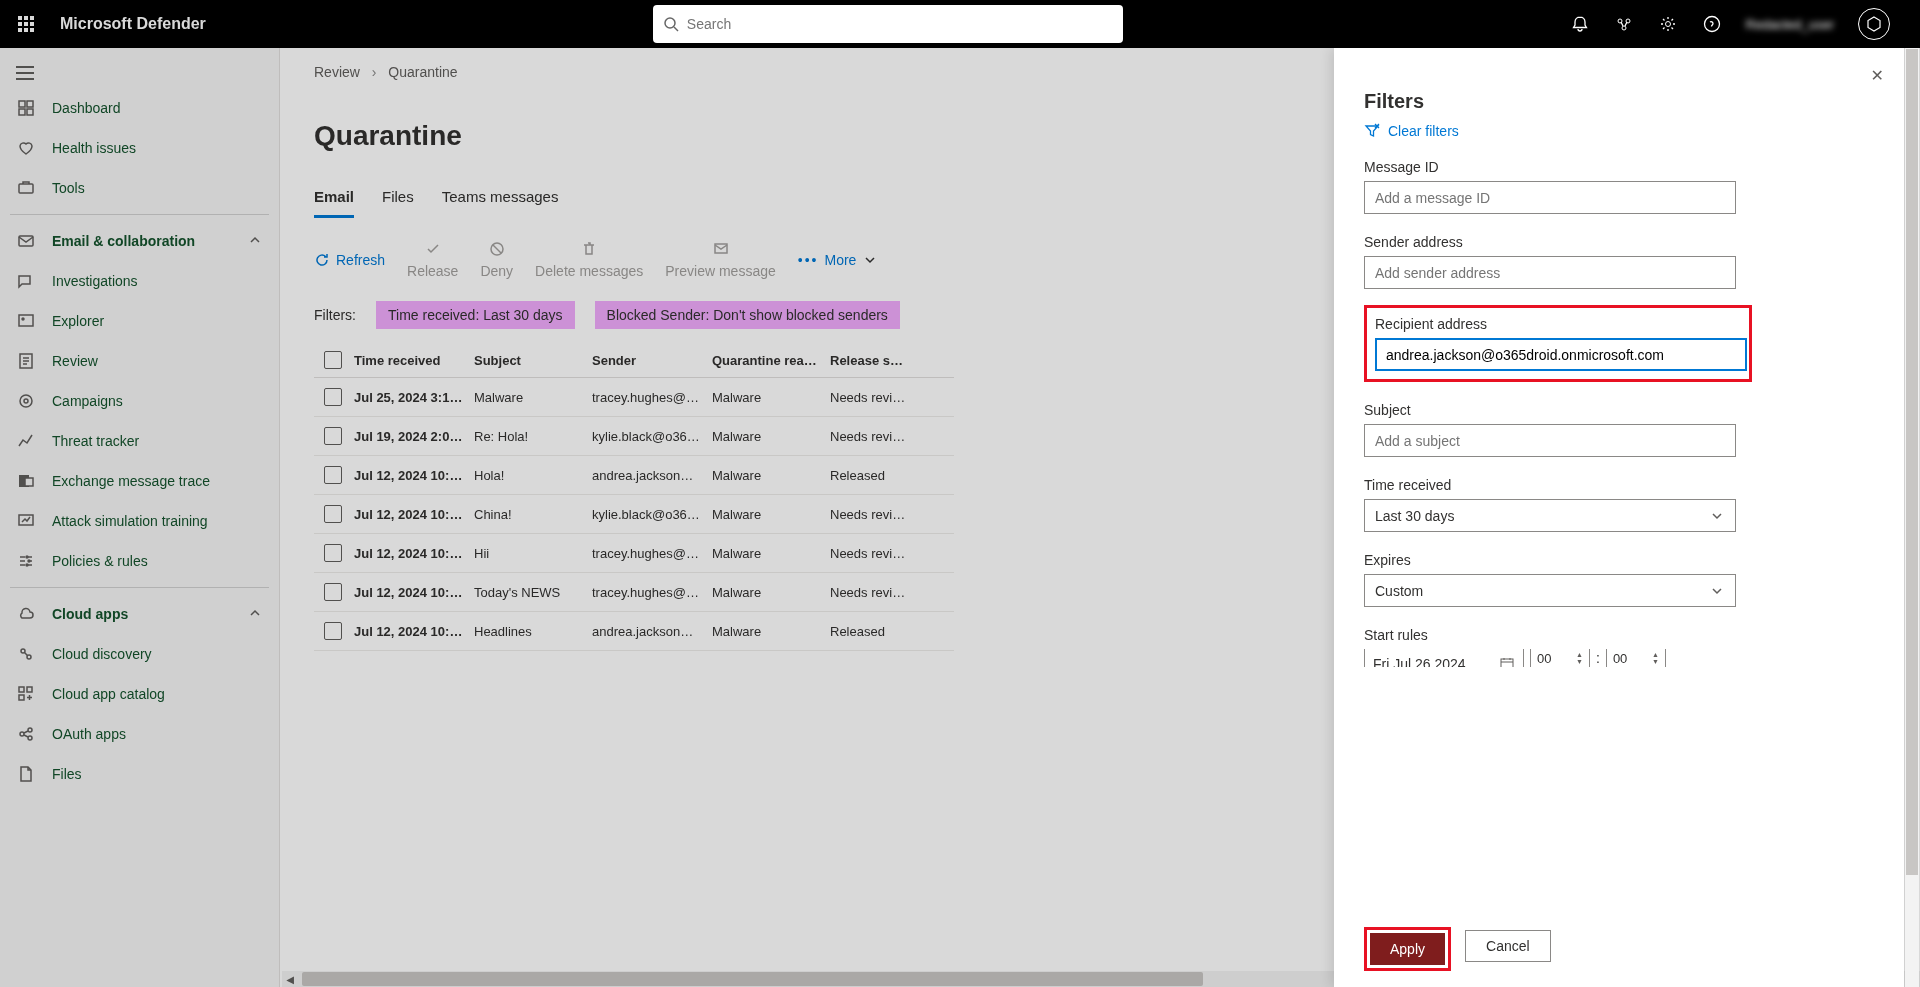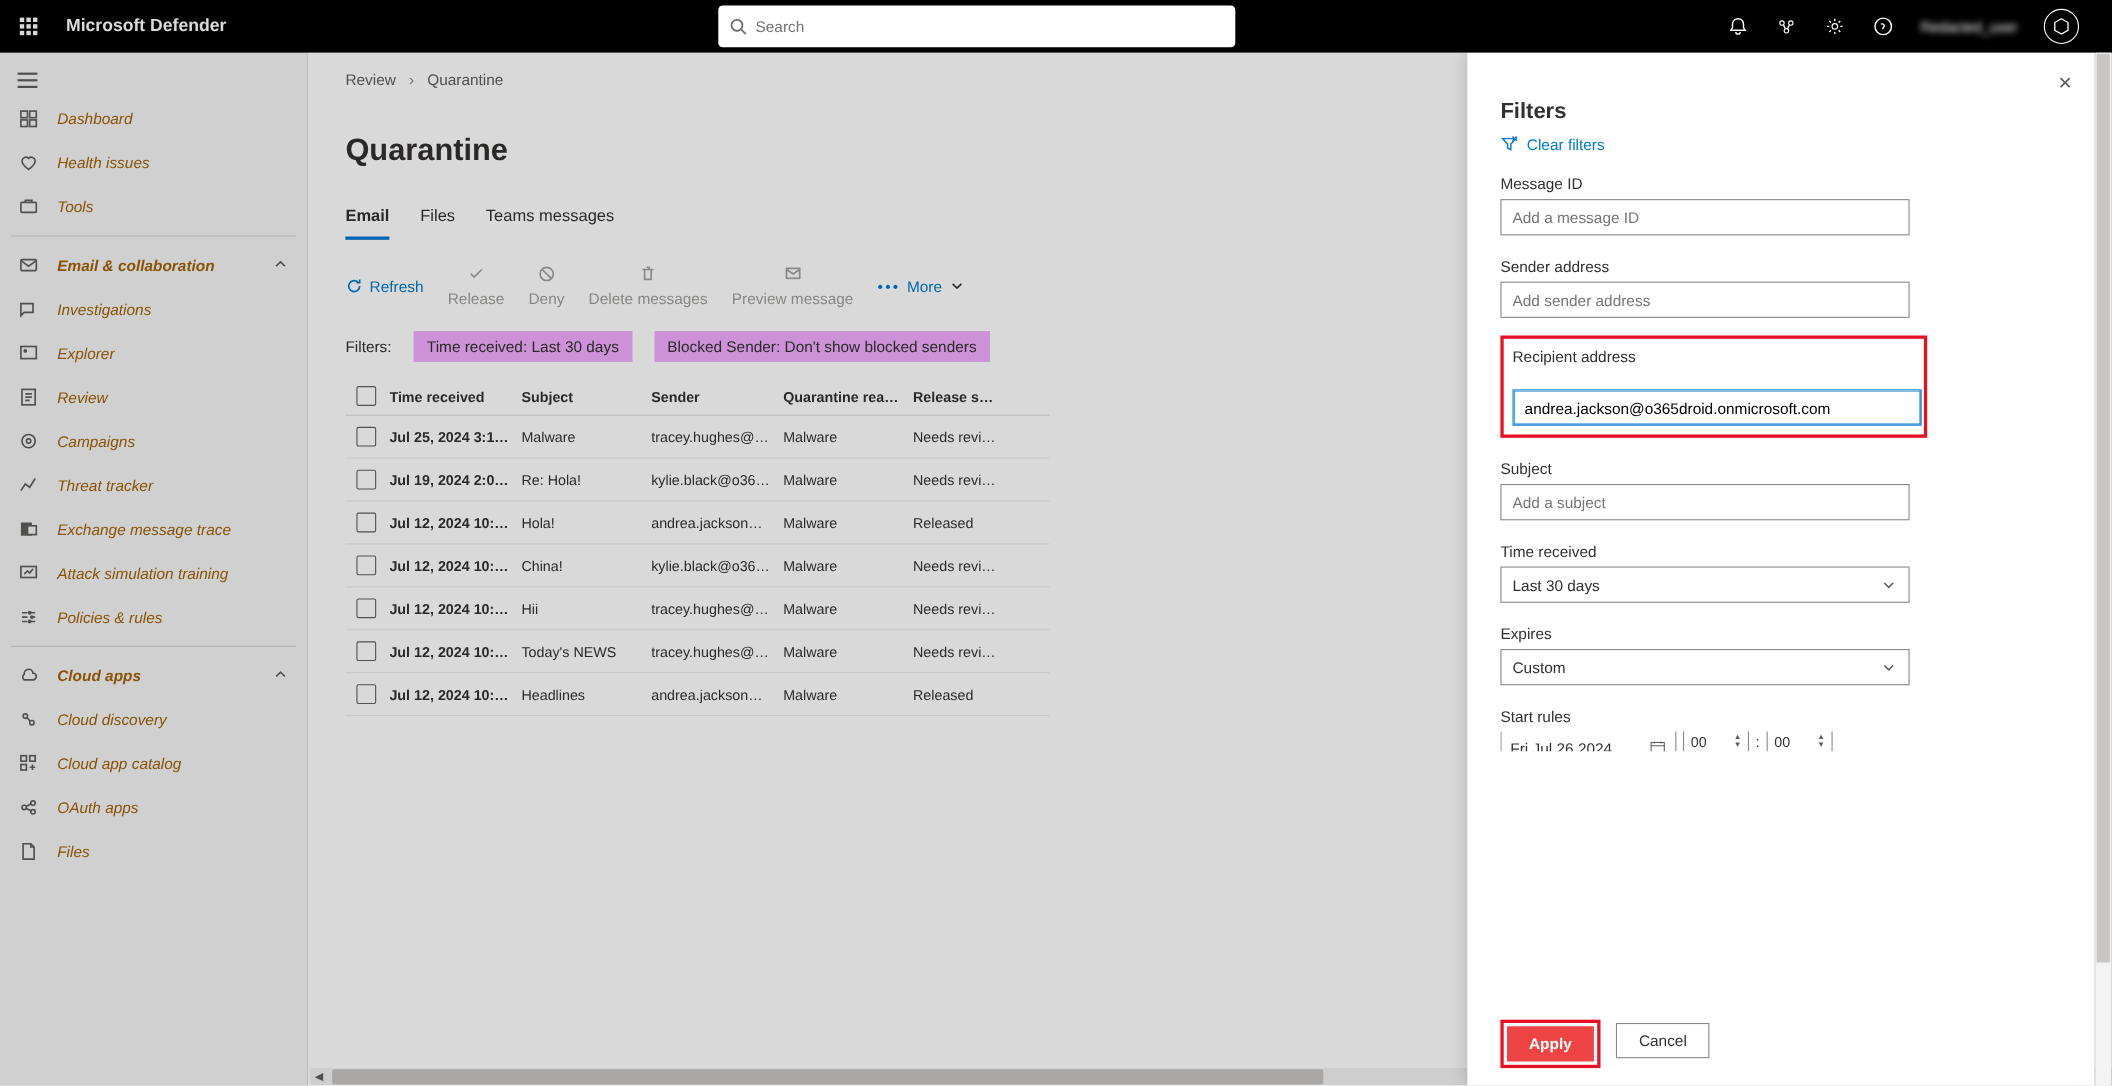--- a/index.html
+++ b/index.html
@@ -21,21 +21,21 @@
   .avatar-hex { width:32px; height:32px; border:1px solid #fff; border-radius:50%; display:flex; align-items:center; justify-content:center; }
 
   
   .body-wrap { display:flex; height: calc(987px - 48px); }
   
   
   .sidebar { width: 280px; background:#f5f5f5; border-right:1px solid #e1dfdd; overflow-y:auto; padding-top:10px; }
   .hamburger { padding: 8px 16px; cursor:pointer; }
   .hamburger-lines { width:18px; display:flex; flex-direction:column; gap:4px; }
   .hamburger-lines span { height:2px; background:#605e5c; }
-  .nav-item { display:flex; align-items:center; padding: 10px 16px; cursor:pointer; color:#a16207;font-style:italic; }
+  .nav-item { display:flex; align-items:center; padding: 10px 16px; cursor:pointer; color:#14532d; }
   .nav-icon { width:20px; height:20px; margin-right:16px; display:flex; align-items:center; justify-content:center; }
   .nav-icon svg { stroke:#605e5c; fill:none; stroke-width:1.5; }
   .nav-label { flex:1; font-size:14px; }
   .nav-header { font-weight:600; }
   .nav-chevron { margin-left:auto; }
   .nav-sep { height:1px; background:#d1d1d1; margin:6px 10px; }
 
   
   .main { flex:1; position:relative; background:#fff; overflow:hidden; }
   .main-inner { padding: 16px 0 16px 34px; }
@@ -73,29 +73,29 @@
   .panel-close { position:absolute; top:18px; right:20px; font-size:16px; cursor:pointer; color:#605e5c; }
   .panel-title { font-size:20px; font-weight:600; margin-top:22px; }
   .clear-filters { display:flex; align-items:center; gap:8px; color:#0078d4; margin-top:10px; cursor:pointer; font-size:14px; }
   .form-group { margin-top:20px; }
   .form-label { font-size:14px; margin-bottom:6px; display:block; color:#323130; }
   .form-input, .form-select { width:372px; height:33px; border:1px solid #8a8886; padding:0 10px; font-size:14px; font-family:inherit; outline:none; }
   .form-input.focused { border:1px solid #0078d4; box-shadow: 0 0 0 1px #0078d4 inset; }
   .form-select { display:flex; align-items:center; justify-content:space-between; cursor:pointer; }
   .highlight-box { border:3px solid #e81123; padding:8px 8px; margin-top:16px; width:388px; }
   .highlight-box .form-group { margin-top:0; }
-  .highlight-box .form-label { margin-top:0; margin-bottom:22px; }
+  .highlight-box .form-label { margin-top:0; margin-bottom:6px; }
   .datetime-row { display:flex; gap:6px; align-items:center; }
   .date-input { width:160px; height:30px; border:1px solid #8a8886; display:flex; align-items:flex-end; padding:0 8px; justify-content:space-between; font-size:14px; }
   .time-spin { width:60px; height:30px; border:1px solid #8a8886; display:flex; align-items:center; justify-content:space-between; padding:0 6px; font-size:13px; }
   .spin-arrows { display:flex; flex-direction:column; font-size:7px; line-height:7px; color:#605e5c; }
   
   .panel-footer { position:absolute; left:30px; right:30px; bottom:16px; display:flex; gap:14px; align-items:flex-start; }
   .btn { height:32px; padding:0 20px; font-size:14px; border:none; cursor:pointer; font-family:inherit; }
-  .btn-primary { background:#ef4444; color:#fff; font-weight:700; }
+  .btn-primary { background:#7f1d1d; color:#fff; font-weight:400; }
   .btn-primary-wrap { border:3px solid #e81123; padding:3px; }
   .btn-default { background:#fff; border:1px solid #8a8886; color:#323130; }
   .right-scroll { position:absolute; top:48px; right:1px; width:14px; bottom:0; background:#f3f3f3; z-index:60; }
   .right-scroll-thumb { width:12px; background:#c8c6c4; height:88%; margin:1px; }
   
   svg.icon16 { width:16px; height:16px; }
   svg.icon18 { width:18px; height:18px; }
 </style>
 </head>
 <body>

